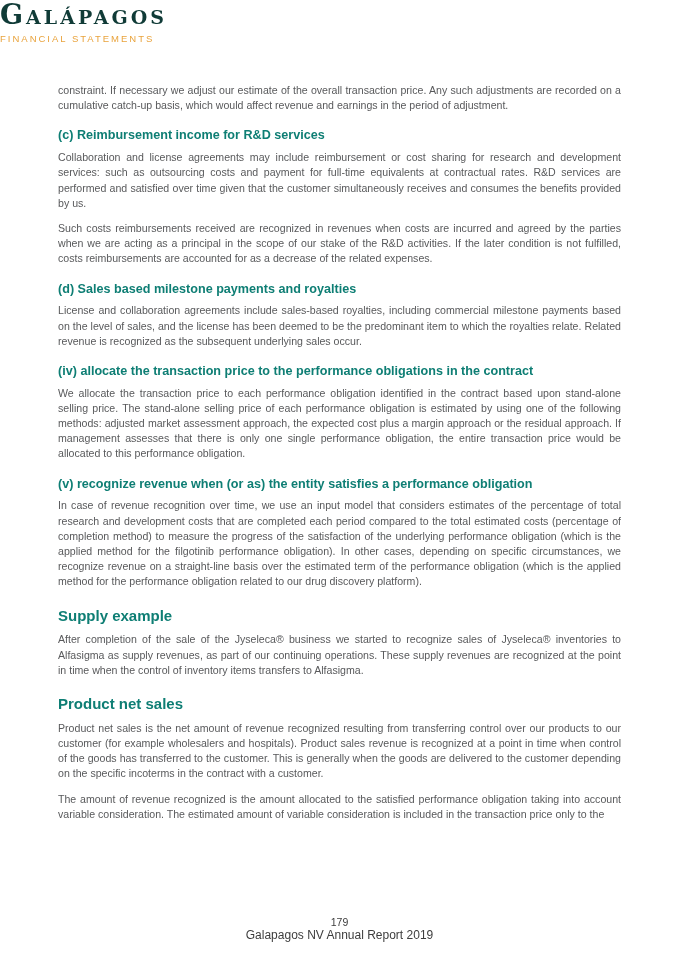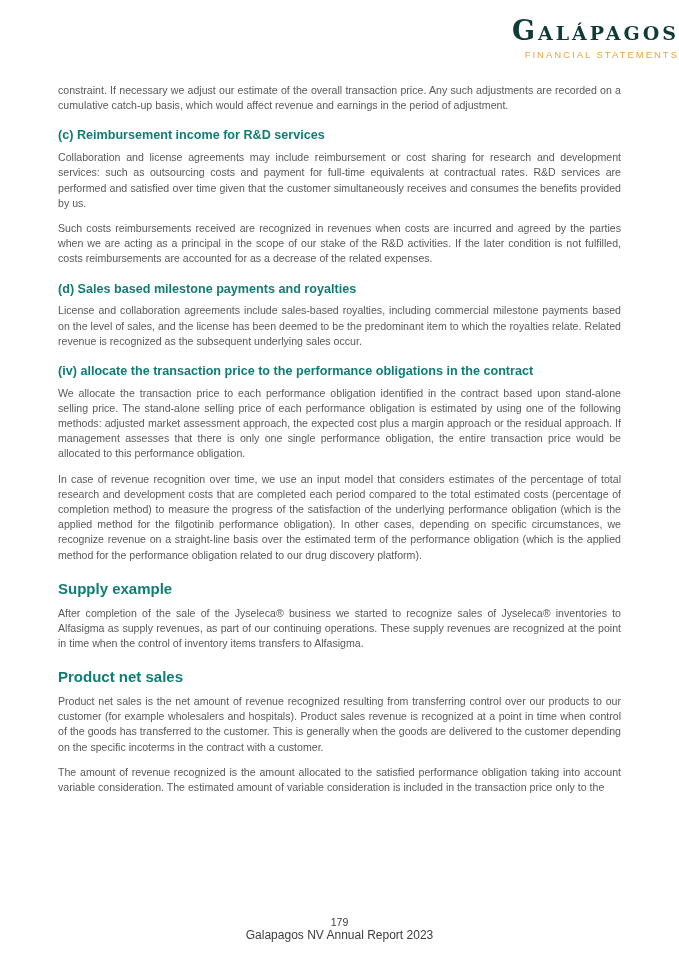--- a/index.html
+++ b/index.html
@@ -9,22 +9,21 @@
   }
   .page {
     position: relative;
     width: 679px;
     height: 960px;
     background: #ffffff;
     font-family: "Liberation Sans", sans-serif;
     overflow: hidden;
   }
   .header {
-    text-align: right;
-    padding-top: 16px;
+    text-align: left;
   }
   .logo {
     font-family: "DejaVu Serif", serif;
     font-variant: small-caps;
     font-weight: bold;
     font-size: 27px;
     letter-spacing: 3px;
     color: #103b37;
     line-height: 1.1;
   }
@@ -89,26 +88,27 @@
 
   <div class="content">
       <p>constraint. If necessary we adjust our estimate of the overall transaction price. Any such adjustments are recorded on a cumulative catch-up basis, which would affect revenue and earnings in the period of adjustment.</p>
       <h2>(c)  Reimbursement income for R&amp;D services</h2>
       <p>Collaboration and license agreements may include reimbursement or cost sharing for research and development services: such as outsourcing costs and payment for full-time equivalents at contractual rates. R&amp;D services are performed and satisfied over time given that the customer simultaneously receives and consumes the benefits provided by us.</p>
       <p>Such costs reimbursements received are recognized in revenues when costs are incurred and agreed by the parties when we are acting as a principal in the scope of our stake of the R&amp;D activities. If the later condition is not fulfilled, costs reimbursements are accounted for as a decrease of the related expenses.</p>
       <h2>(d) Sales based milestone payments and royalties</h2>
       <p>License and collaboration agreements include sales-based royalties, including commercial milestone payments based on the level of sales, and the license has been deemed to be the predominant item to which the royalties relate. Related revenue is recognized as the subsequent underlying sales occur.</p>
       <h2>(iv)  allocate the transaction price to the performance obligations in the contract</h2>
       <p>We allocate the transaction price to each performance obligation identified in the contract based upon stand-alone selling price. The stand-alone selling price of each performance obligation is estimated by using one of the following methods: adjusted market assessment approach, the expected cost plus a margin approach or the residual approach. If management assesses that there is only one single performance obligation, the entire transaction price would be allocated to this performance obligation.</p>
+      <h2>(v) recognize revenue when (or as) the entity satisfies a performance obligation</h2>
       <p>In case of revenue recognition over time, we use an input model that considers estimates of the percentage of total research and development costs that are completed each period compared to the total estimated costs (percentage of completion method) to measure the progress of the satisfaction of the underlying performance obligation (which is the applied method for the filgotinib performance obligation). In other cases, depending on specific circumstances, we recognize revenue on a straight-line basis over the estimated term of the performance obligation (which is the applied method for the performance obligation related to our drug discovery platform).</p>
       <h1>Supply example</h1>
       <p>After completion of the sale of the Jyseleca® business we started to recognize sales of Jyseleca® inventories to Alfasigma as supply revenues, as part of our continuing operations. These supply revenues are recognized at the point in time when the control of inventory items transfers to Alfasigma.</p>
       <h1>Product net sales</h1>
       <p>Product net sales is the net amount of revenue recognized resulting from transferring control over our products to our customer (for example wholesalers and hospitals). Product sales revenue is recognized at a point in time when control of the goods has transferred to the customer. This is generally when the goods are delivered to the customer depending on the specific incoterms in the contract with a customer.</p>
       <p>The amount of revenue recognized is the amount allocated to the satisfied performance obligation taking into account variable consideration. The estimated amount of variable consideration is included in the transaction price only to the</p>
     </div>
 
   <div class="footer">
     <div class="page-number">179</div>
-    <div class="report-title">Galapagos NV Annual Report 2023</div>
+    <div class="report-title">Galapagos NV Annual Report 2019</div>
   </div>
 
 </div>
 
 </body></html>

